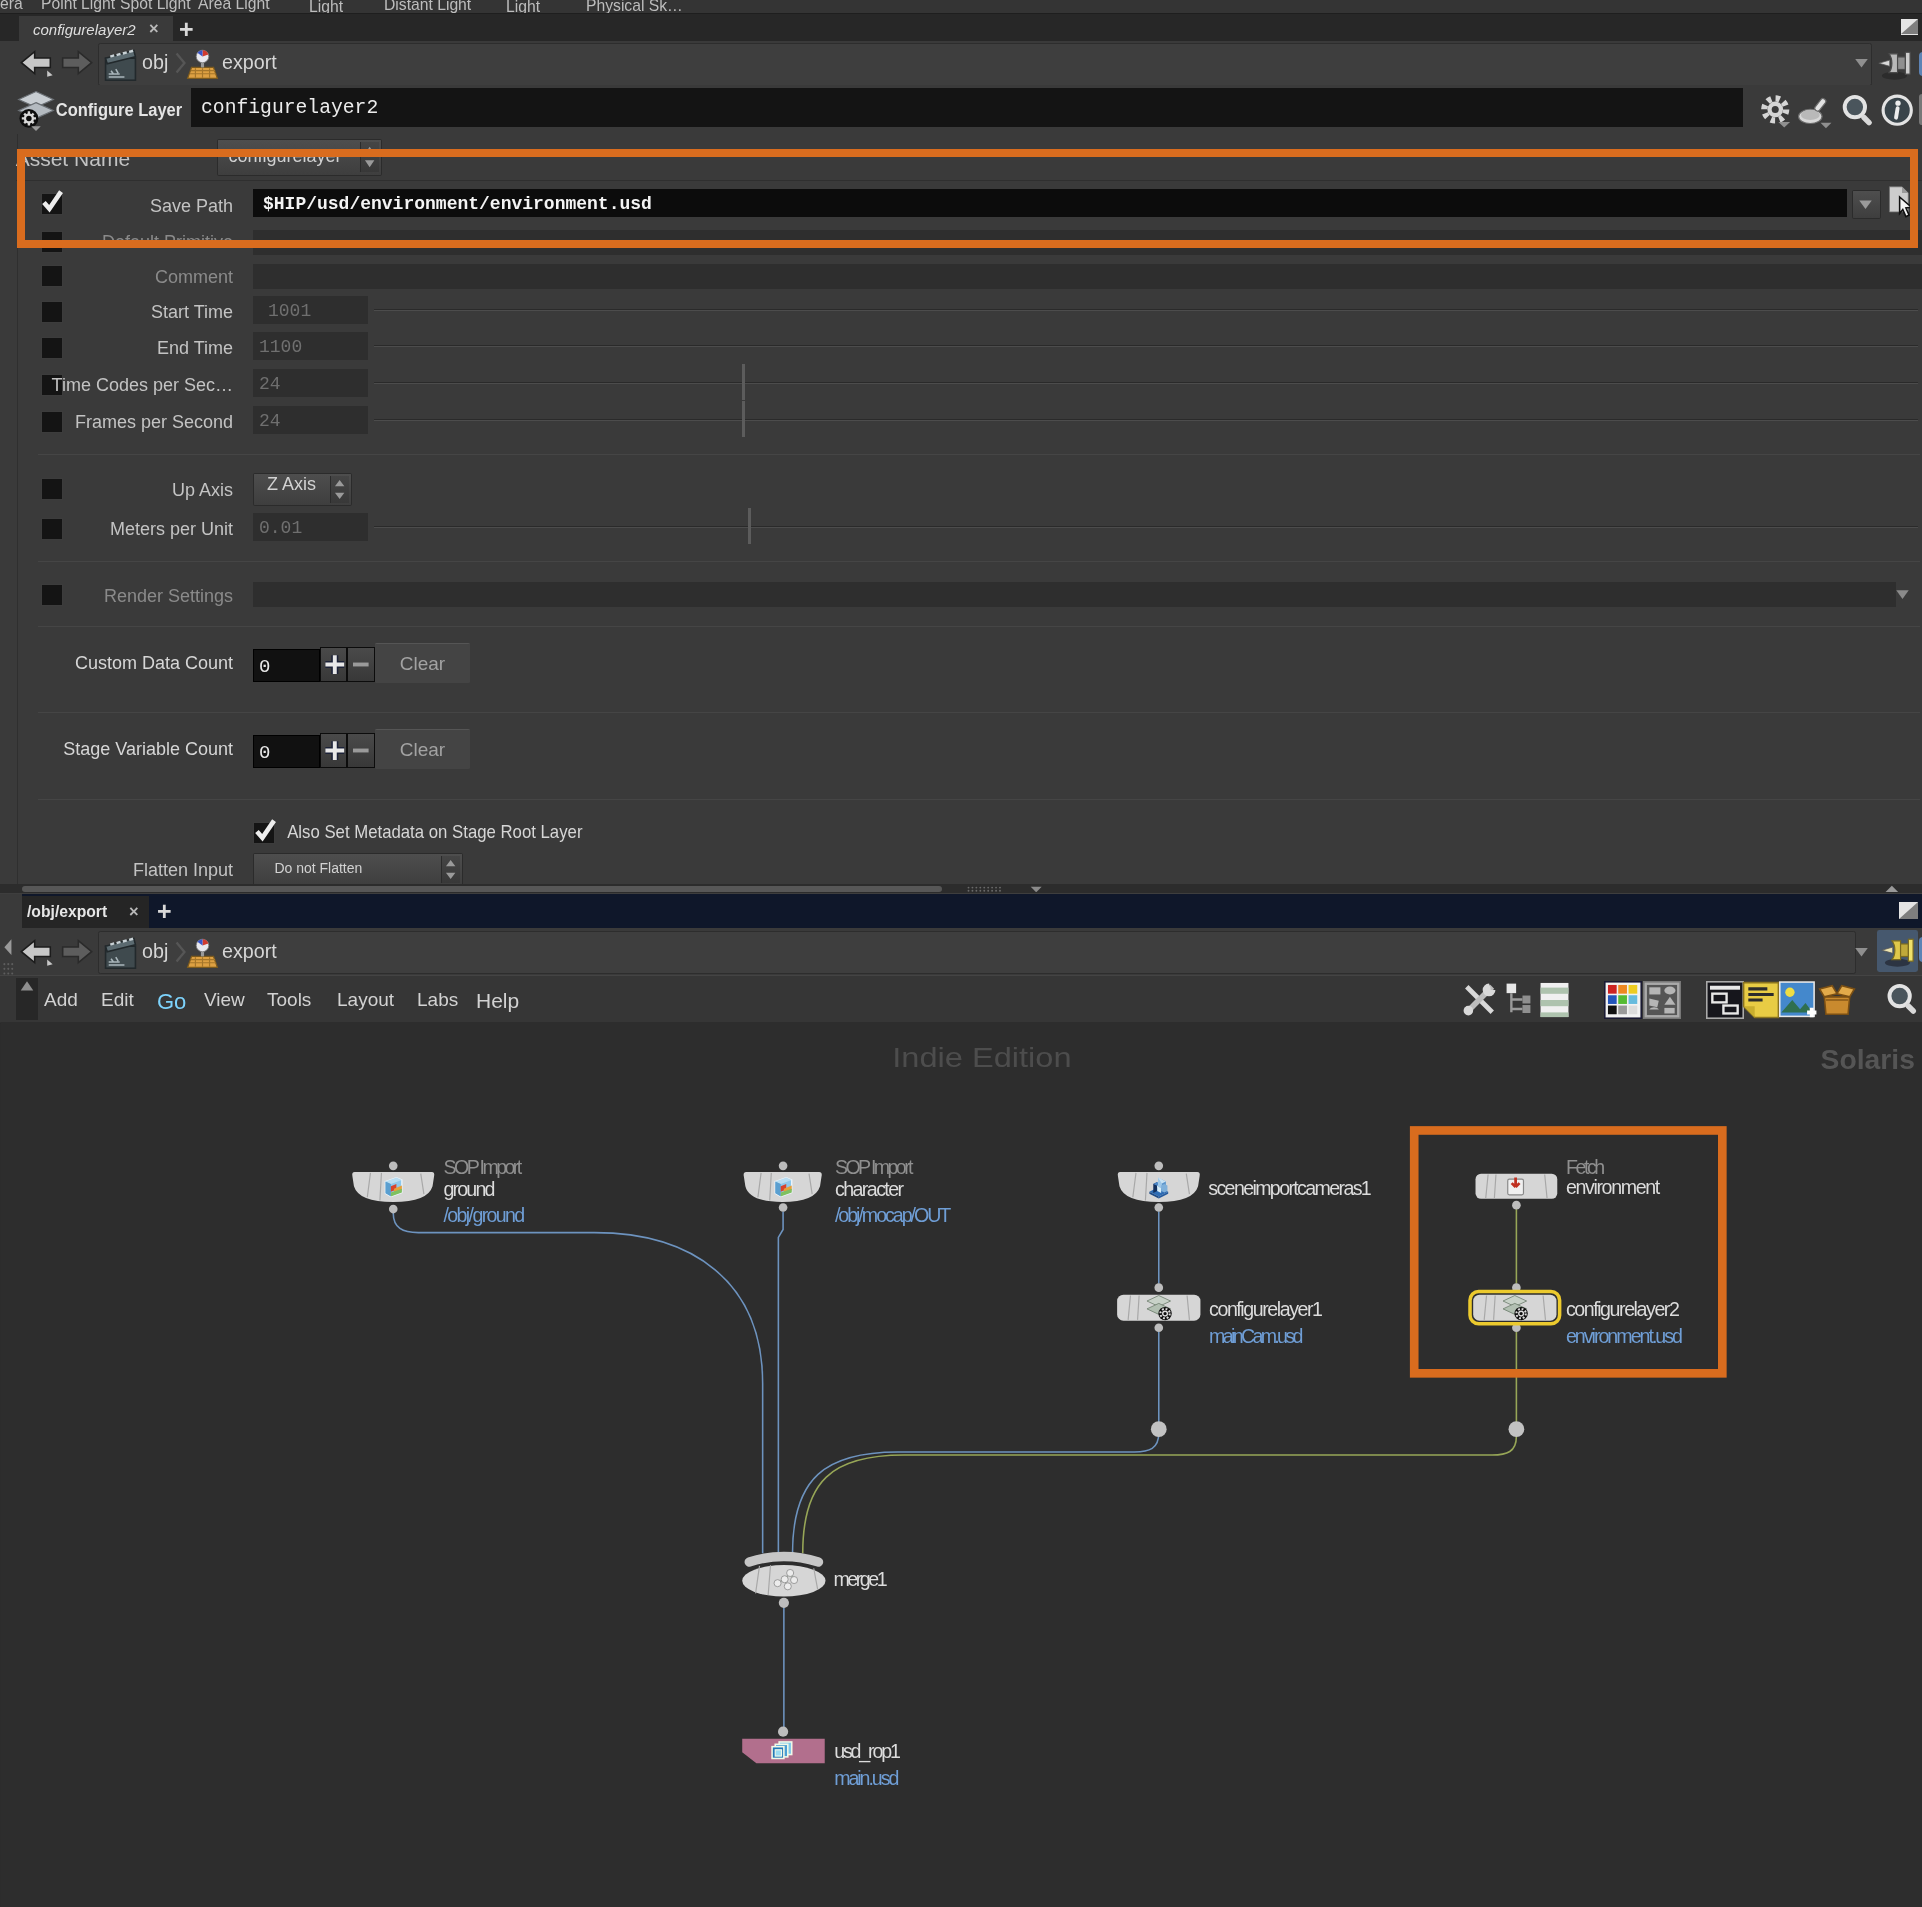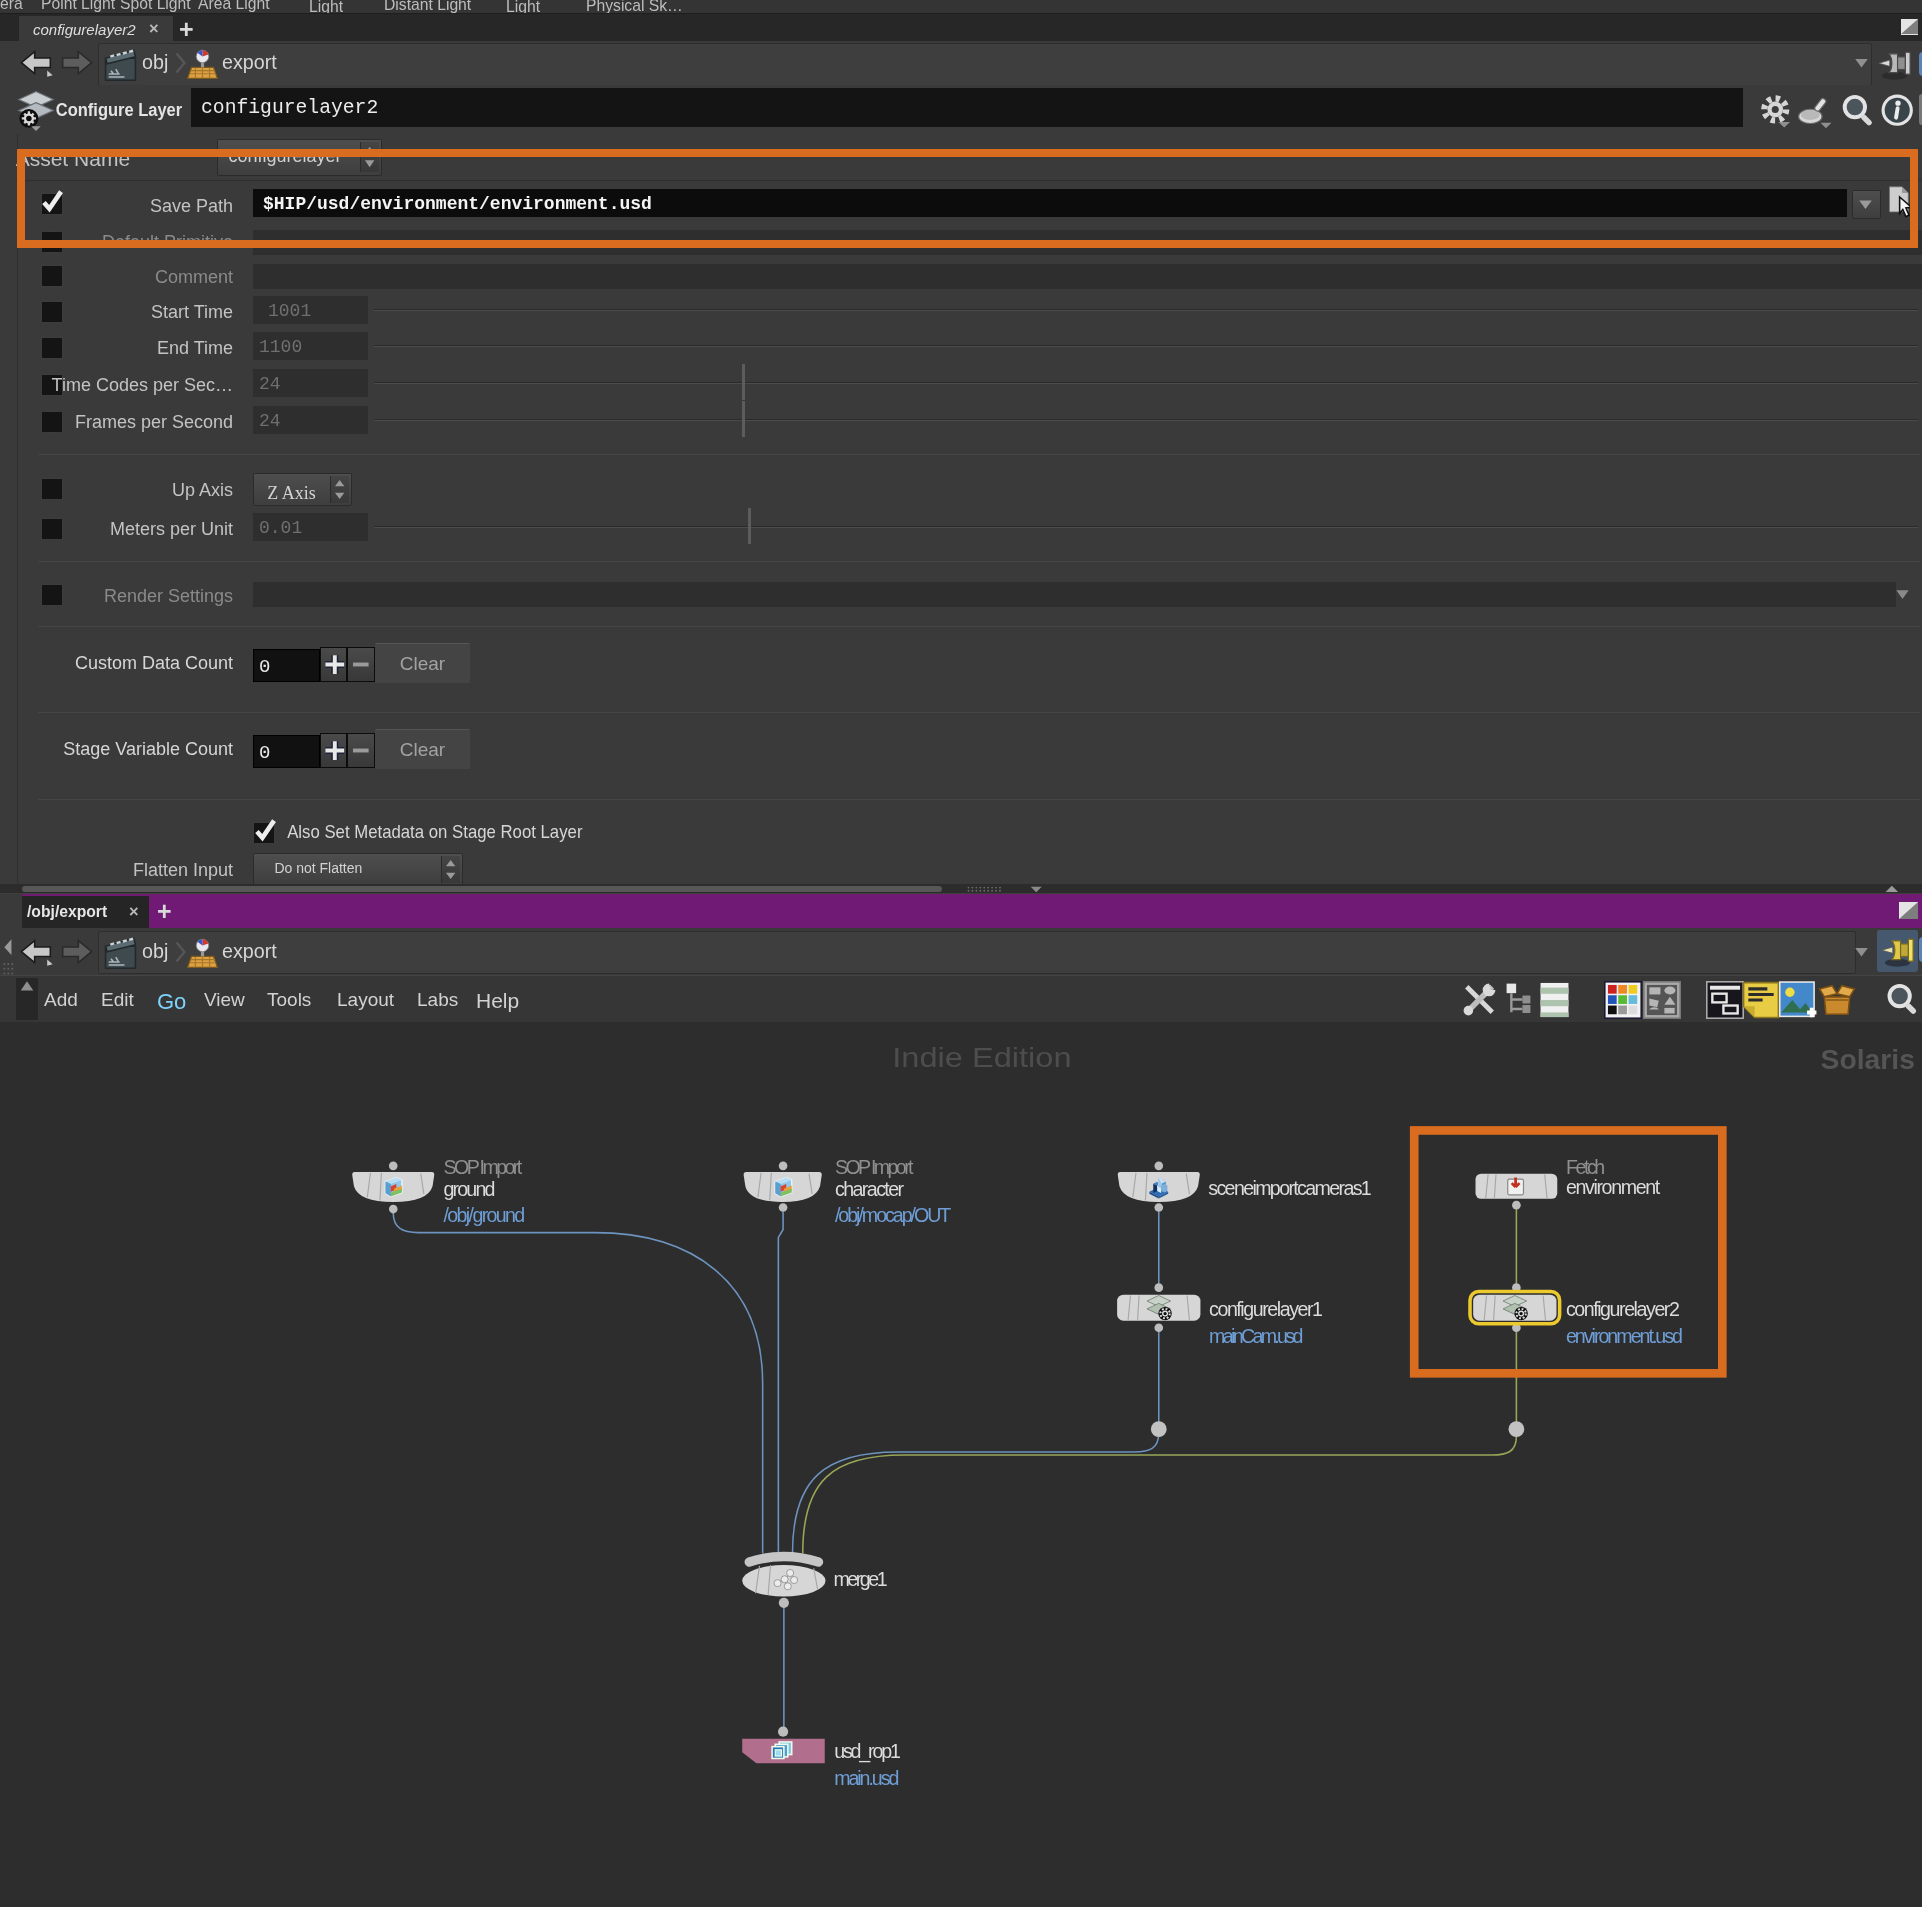--- a/index.html
+++ b/index.html
@@ -200,21 +200,21 @@
   <div class="fld" style="left:253px;top:272px;width:115px;height:28px;"></div>
   <div class="fldtx" style="left:259px;top:278px;">24</div>
   <div class="track" style="left:374px;top:285px;width:1544px;"></div>
   <div class="tick" style="left:742px;top:267px;"></div>
 
   <div class="sep" style="top:320px;"></div>
 
   <div class="cb" style="left:41px;top:344px;"></div>
   <div class="lblr" style="top:347px;">Up Axis</div>
   <div class="ddown" style="left:253px;top:339px;width:97px;height:31px;">
-    <div class="abs" style="left:0;top:9px;width:75px;text-align:center;color:#d2d2d2;font-size:18px;font-family:Liberation Serif, serif;">Z Axis</div>
+    <div class="abs" style="left:0;top:0;width:75px;text-align:center;color:#d2d2d2;font-size:18px;">Z Axis</div>
     <div class="spin">
       <svg width="17.3" height="27" viewBox="0 0 22 34">
           <path d="M11,5 L17,13 L5,13 Z M11,29 L17,21 L5,21 Z" fill="#9a9a9a"></path>
         </svg>
     </div>
   </div>
 
   <div class="cb" style="left:41px;top:384px;"></div>
   <div class="lblr" style="top:386px;">Meters per Unit</div>
   <div class="fld" style="left:253px;top:379px;width:115px;height:28px;"></div>
@@ -315,21 +315,21 @@
         <circle cx="33" cy="6" r="1.2"></circle>
         <circle cx="38" cy="6" r="1.2"></circle>
         <circle cx="43" cy="6" r="1.2"></circle>
       </g>
     <path d="M82,1 L96,1 L89,8 Z" fill="#8a8a8a"></path>
   </svg>
 </div>
 
 <div class="abs" style="left:0;top:893px;width:1923px;height:1014px;background:#2d2d2d;">
 
-  <div class="abs" style="left:0;top:0;width:1923px;height:35px;background:#701a75;border-top:0.8px solid #3e3e3e;">
+  <div class="abs" style="left:0;top:0;width:1923px;height:35px;background:#0f172a;border-top:0.8px solid #3e3e3e;">
     <div class="abs" style="left:0px;top:0px;width:22px;height:35px;background:#3a3a3a;"></div>
     <div class="abs" style="left:22px;top:1.6px;width:127px;height:33px;background:#252525;"></div>
     <div class="abs" style="left:27px;top:9.4px;color:#e6e6e6;font-size:15.7px;font-weight:bold;">/obj/export</div>
     <div class="abs" style="left:129px;top:7.9px;color:#b9b9b9;font-size:16.5px;font-weight:bold;">×</div>
     <div class="abs" style="left:157px;top:3.1px;color:#d9d9d9;font-size:25px;font-weight:bold;">+</div>
     <div class="abs" style="left:1899px;top:7.9px;width:19px;height:17.3px;background:#e4e4e4;"></div>
     <div class="abs" style="left:1899px;top:7.9px;width:0;height:0;border-left:19px solid transparent;border-bottom:17.3px solid #7e7e7e;"></div>
   </div>
 
   <div class="abs" style="left:0;top:35px;width:1923px;height:47px;background:#3a3a3a;">

